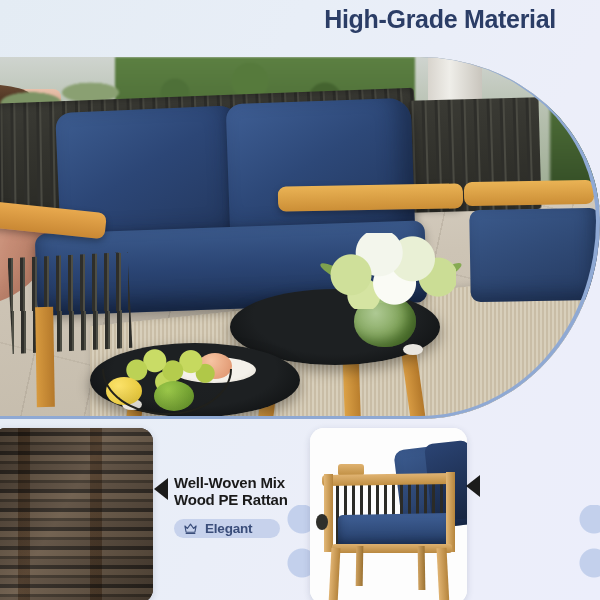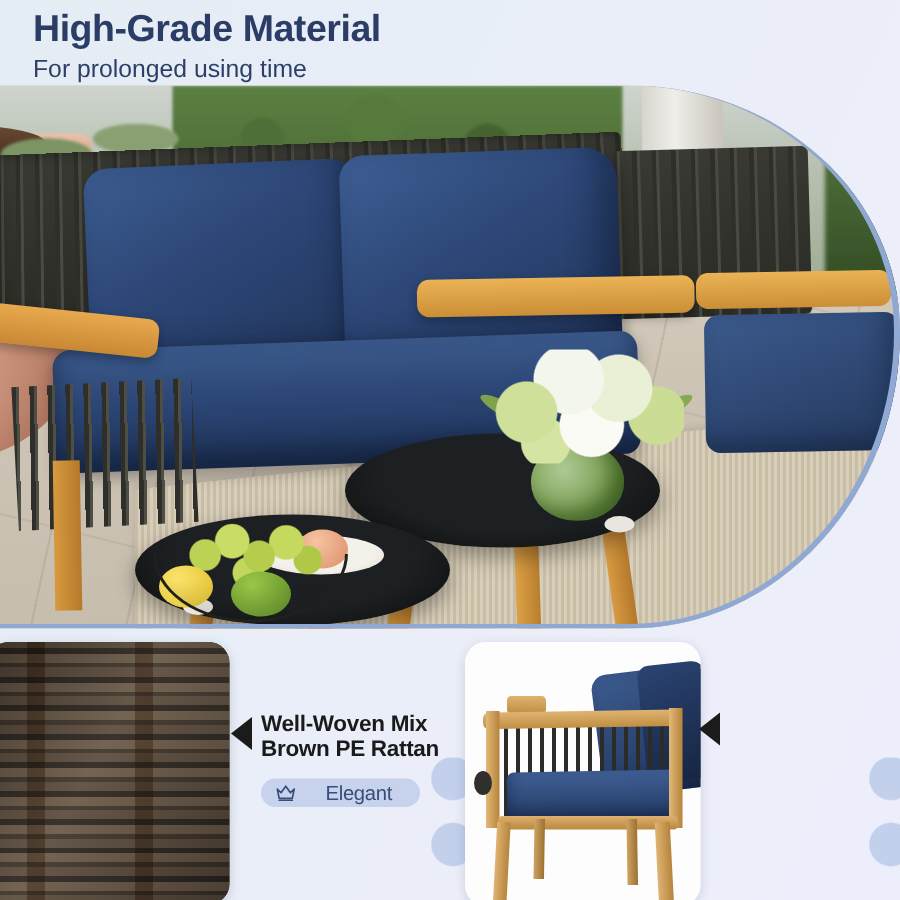--- a/index.html
+++ b/index.html
@@ -20,20 +20,21 @@
   }
 
   
   .header {
     position: absolute;
     left: 0; top: 0;
     width: 556px; height: 62px;
     padding: 6px 0 0 22px;
     box-sizing: border-box;
     z-index: 40;
+    text-align: right;
   }
   .headline {
     font-size: 25px;
     font-weight: bold;
     color: #2b3d66;
     letter-spacing: -0.3px;
     line-height: 1.08;
     margin: 0;
     white-space: nowrap;
   }
@@ -548,35 +549,33 @@
     box-sizing: border-box;
   }
   .badge-icon {
     flex:0 0 auto;
     width:15px; height:15px;
     display:flex; align-items:center; justify-content:center;
   }
   .badge-icon svg { display:block; }
   .badge-label {
     font-size: 13.5px;
-    font-weight: normal;
+    font-weight: bold;
     color: #3a4d7a;
     letter-spacing: -0.2px;
     white-space: nowrap;
-    margin-left: 12px;
   }
 </style>
 </head>
 <body>
 
 <div class="page">
 
   <div class="header">
     <div class="headline">High-Grade Material</div>
-    <div class="subhead">For prolonged using time</div>
   </div>
 
   <div class="hero">
     <div class="hero-clip">
       <div class="scene">
         <div class="sky-wall"></div>
         <div class="hedge"></div>
         <div class="hedge-right"></div>
         <div class="pillar"></div>
         <div class="patio"></div>
@@ -641,21 +640,21 @@
 
     <div class="swatch-rattan">
       <div class="weave"></div>
       <div class="weave-knots"></div>
       <div class="weave-shade"></div>
     </div>
 
     <div class="callout callout-left">
       <div class="callout-head">
         <div class="arrow-left-icon"></div>
-        <div class="callout-title">Well-Woven Mix Brown PE Rattan</div>
+        <div class="callout-title">Well-Woven Mix Wood PE Rattan</div>
       </div>
       <div class="badges">
         <div class="badge">
           <span class="badge-icon">
             <svg width="15" height="15" viewBox="0 0 24 24" fill="none" stroke="#3a4d7a" stroke-width="1.8" stroke-linejoin="round" stroke-linecap="round">
               <path d="M3 8l4 4 5-7 5 7 4-4-2 10H5L3 8z"></path>
               <path d="M5 20h14"></path>
             </svg>
           </span>
           <span class="badge-label">Elegant</span>

